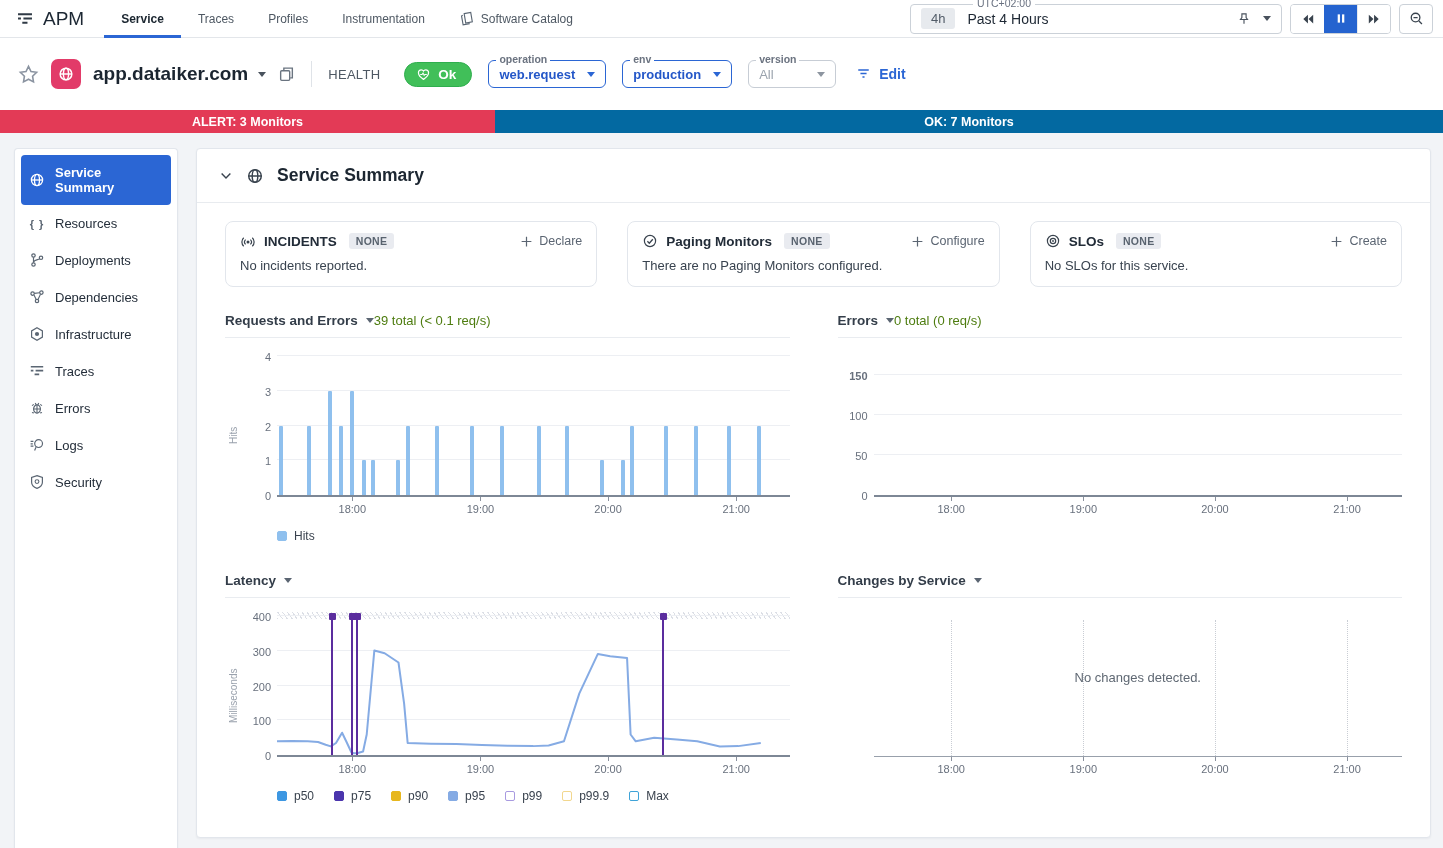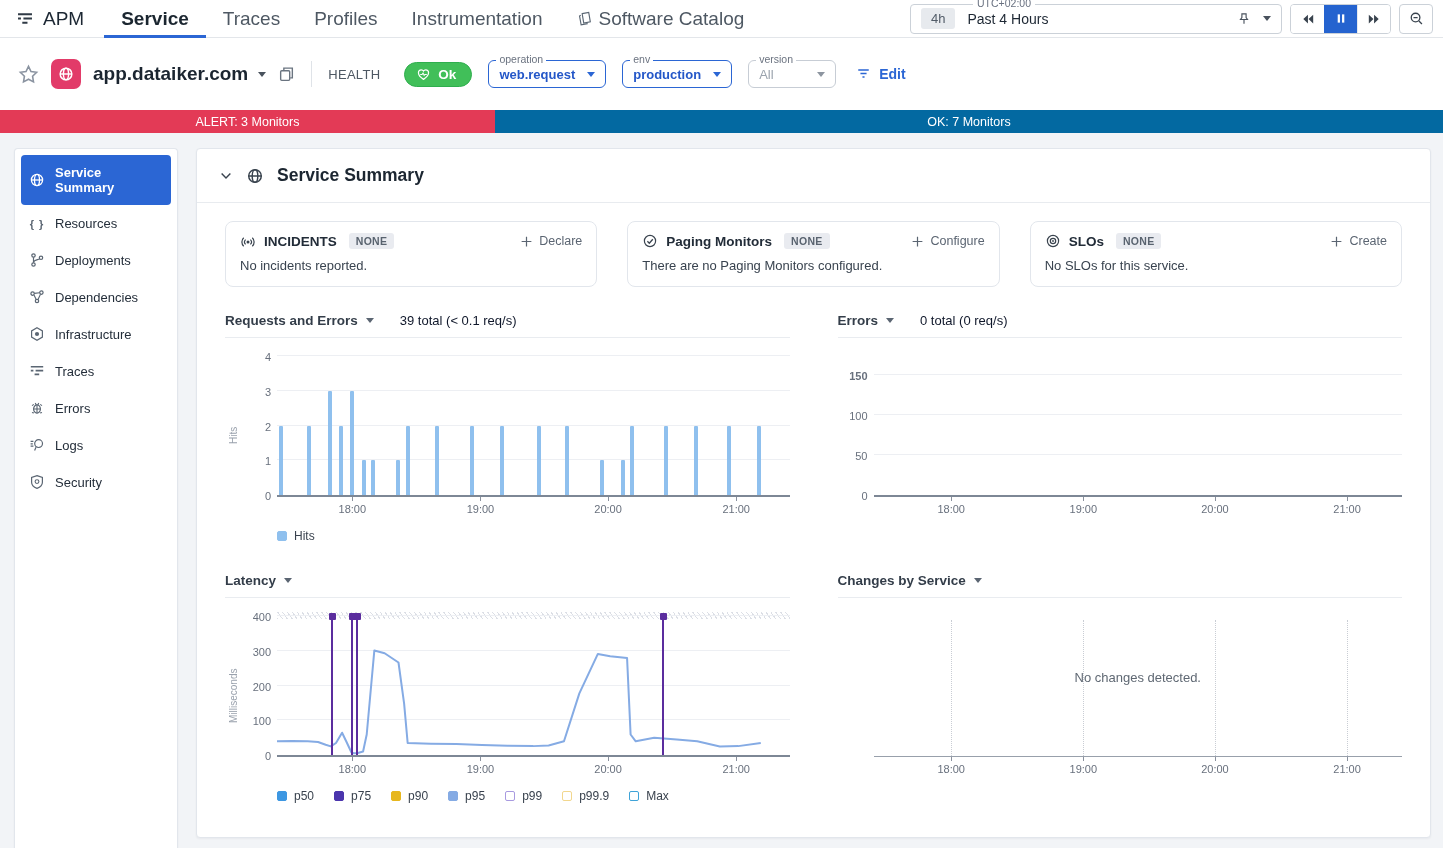--- a/index.html
+++ b/index.html
@@ -3,21 +3,21 @@
 <meta charset="utf-8">
 <style>
   *{box-sizing:border-box;margin:0;padding:0}
   html,body{width:1443px;height:848px;font-family:"Liberation Sans",sans-serif;background:#fff;overflow:hidden}
   .page{position:relative;width:1443px;height:848px;background:#fff}
 
   
   .topbar{display:flex;align-items:center;height:38px;border-bottom:1px solid #e3e6ea;padding:0 10px;background:#fff;position:relative;z-index:3}
   .logo{display:flex;align-items:center;gap:9px;font-size:19px;color:#1c2733;margin:0 20px 0 6px}
   .logo svg{color:#2f3a45}
-  .tab{height:38px;display:flex;align-items:center;gap:7px;padding:0 17px;font-size:19px;color:#4e5863;cursor:pointer}
+  .tab{height:38px;display:flex;align-items:center;gap:7px;padding:0 17px;font-size:12px;color:#4e5863;cursor:pointer}
   .tab.active{color:#1b2630;font-weight:600;box-shadow:inset 0 -3px 0 #2b66d4}
   .tab svg{color:#5a6673}
   .timewrap{display:flex;gap:8px;align-items:center;margin-left:auto}
   .timesel{position:relative;display:flex;align-items:center;border:1px solid #cbd1d8;border-radius:4px;height:30px;width:372px;padding:0 10px;background:#fff}
   .tz{position:absolute;top:-8px;left:62px;background:#fff;font-size:10.5px;color:#697180;padding:0 4px}
   .badge4h{background:#e7eaee;border-radius:3px;padding:3px 10px;font-size:13px;color:#525c68;margin-right:12px}
   .timelabel{font-size:14px;color:#1d2733}
   .timesel .icons{margin-left:auto;display:flex;align-items:center;gap:12px;color:#49525d}
   .caret{width:0;height:0;border-left:4px solid transparent;border-right:4px solid transparent;border-top:5px solid currentColor;display:inline-block}
   .playgroup{display:flex;border:1px solid #cbd1d8;border-radius:4px;overflow:hidden;height:30px;background:#fff}
@@ -30,30 +30,30 @@
   .svchead{height:72px;display:flex;align-items:center;padding:0 16px;background:#fff}
   .star{color:#8a93a0;margin-left:2px;cursor:pointer}
   .appicon{width:30px;height:30px;border-radius:7px;background:#e23b69;display:flex;align-items:center;justify-content:center;margin:0 12px 0 12px;flex:none}
   .svcname{font-size:19px;font-weight:700;color:#1b2530;margin-right:10px}
   .namecaret{color:#49525d;margin-right:12px;cursor:pointer}
   .copyic{color:#6a7480;cursor:pointer}
   .divider{width:1px;height:26px;background:#dfe3e8;margin:0 16px}
   .healthlbl{font-size:13px;color:#4e5863;margin-right:24px;letter-spacing:.3px}
   .okpill{display:flex;align-items:center;gap:7px;background:#41bf59;border:1px solid #2fae4e;color:#fff;border-radius:15px;padding:4px 15px 4px 11px;font-size:13.5px;font-weight:700;cursor:pointer}
   .fieldsel{position:relative;border:1.5px solid #2b66d4;border-radius:6px;height:28px;display:flex;align-items:center;gap:12px;padding:0 10px;margin-left:16px;background:#fff;cursor:pointer}
-  .flabel{position:absolute;top:-8px;left:7px;font-size:10.5px;color:#6b7380;background:#fff;padding:0 3px;font-weight:400}
+  .flabel{position:absolute;top:-8px;left:7px;font-size:10.5px;color:#6b7380;background:#fff;padding:0 3px;font-weight:700}
   .fval{font-size:13px;font-weight:700;color:#2457c8}
   .fieldsel .caret{color:#2b66d4}
   .fieldsel.muted{border:1px solid #c7cdd5}
   .fieldsel.muted .fval{color:#9aa3ad;font-weight:400}
   .fieldsel.muted .caret{color:#8d95a0}
   .editbtn{display:flex;align-items:center;gap:8px;margin-left:20px;color:#2b66d4;font-size:14px;font-weight:700;cursor:pointer}
 
   
-  .banner{height:23px;display:flex;font-size:12.5px;font-weight:400;color:#fff}
+  .banner{height:23px;display:flex;font-size:12.5px;font-weight:700;color:#fff}
   .seg{display:flex;align-items:center;justify-content:center;cursor:pointer}
   .seg.alert{width:34.3%;background:#e33a56}
   .seg.ok{flex:1;background:#0369a1}
 
   
   .content{position:absolute;left:0;right:0;top:133px;bottom:0;background:#f2f4f7}
   .sidebar{position:absolute;left:14px;top:15px;bottom:0;width:164px;background:#fff;border:1px solid #e2e6ec;border-bottom:none;border-radius:4px 4px 0 0;box-shadow:0 1px 2px rgba(30,40,60,.05);padding:6px}
   .snav{display:flex;align-items:center;gap:10px;padding:10px 8px;font-size:13px;color:#242e3a;border-radius:4px;cursor:pointer;margin-bottom:1px}
   .snav svg{color:#5b6673;flex:none}
   .snav.active{background:#2b66d4;color:#fff;font-weight:600}
@@ -71,21 +71,21 @@
   .cardtitle{font-size:13.5px;font-weight:700;color:#222c38}
   .nonebadge{background:#e9ebf0;border-radius:3px;font-size:10.5px;font-weight:700;color:#59636f;padding:2px 7px;margin-left:4px;letter-spacing:.3px}
   .cardaction{margin-left:auto;display:flex;align-items:center;gap:6px;color:#5b6572;font-size:12.5px;cursor:pointer}
   .cardmsg{margin-top:9px;font-size:13px;color:#39434f}
 
   
   .charts{display:grid;grid-template-columns:1fr 1fr;column-gap:48px;row-gap:24px}
   .chead{display:flex;align-items:center;border-bottom:1px solid #e9ecf0;padding:4px 0 9px}
   .ctitle{font-size:13.5px;font-weight:600;color:#333d49;display:flex;align-items:center;gap:8px;cursor:pointer}
   .ctitle .caret{color:#5b6572}
-  .ctotal{font-size:13px;color:#0f172a;margin-left:26px}
+  .ctotal{font-size:13px;color:#4d7c0f;}
   .cbody{display:flex;margin-top:14px}
   .ylab{width:16px;display:flex;align-items:center;justify-content:center;font-size:10px;color:#9aa2ad;writing-mode:vertical-rl;transform:rotate(180deg)}
   .pwrap{flex:1;min-width:0}
   .plot{position:relative;height:145px;margin-left:36px;border-bottom:2px solid #7d8795}
   .plot.thin{border-bottom:1px solid #98a0ab}
   .grid{position:absolute;left:0;right:0;height:1px;background:#edeff3}
   .ytick{position:absolute;left:-40px;width:34px;text-align:right;font-size:11px;color:#68707d}
   .xrow{position:relative;height:22px;margin-left:36px}
   .xtick{position:absolute;top:6px;transform:translateX(-50%);font-size:11px;color:#68707d;white-space:nowrap}
   .tickmark{position:absolute;top:0;width:1px;height:4px;background:#8a919e}

